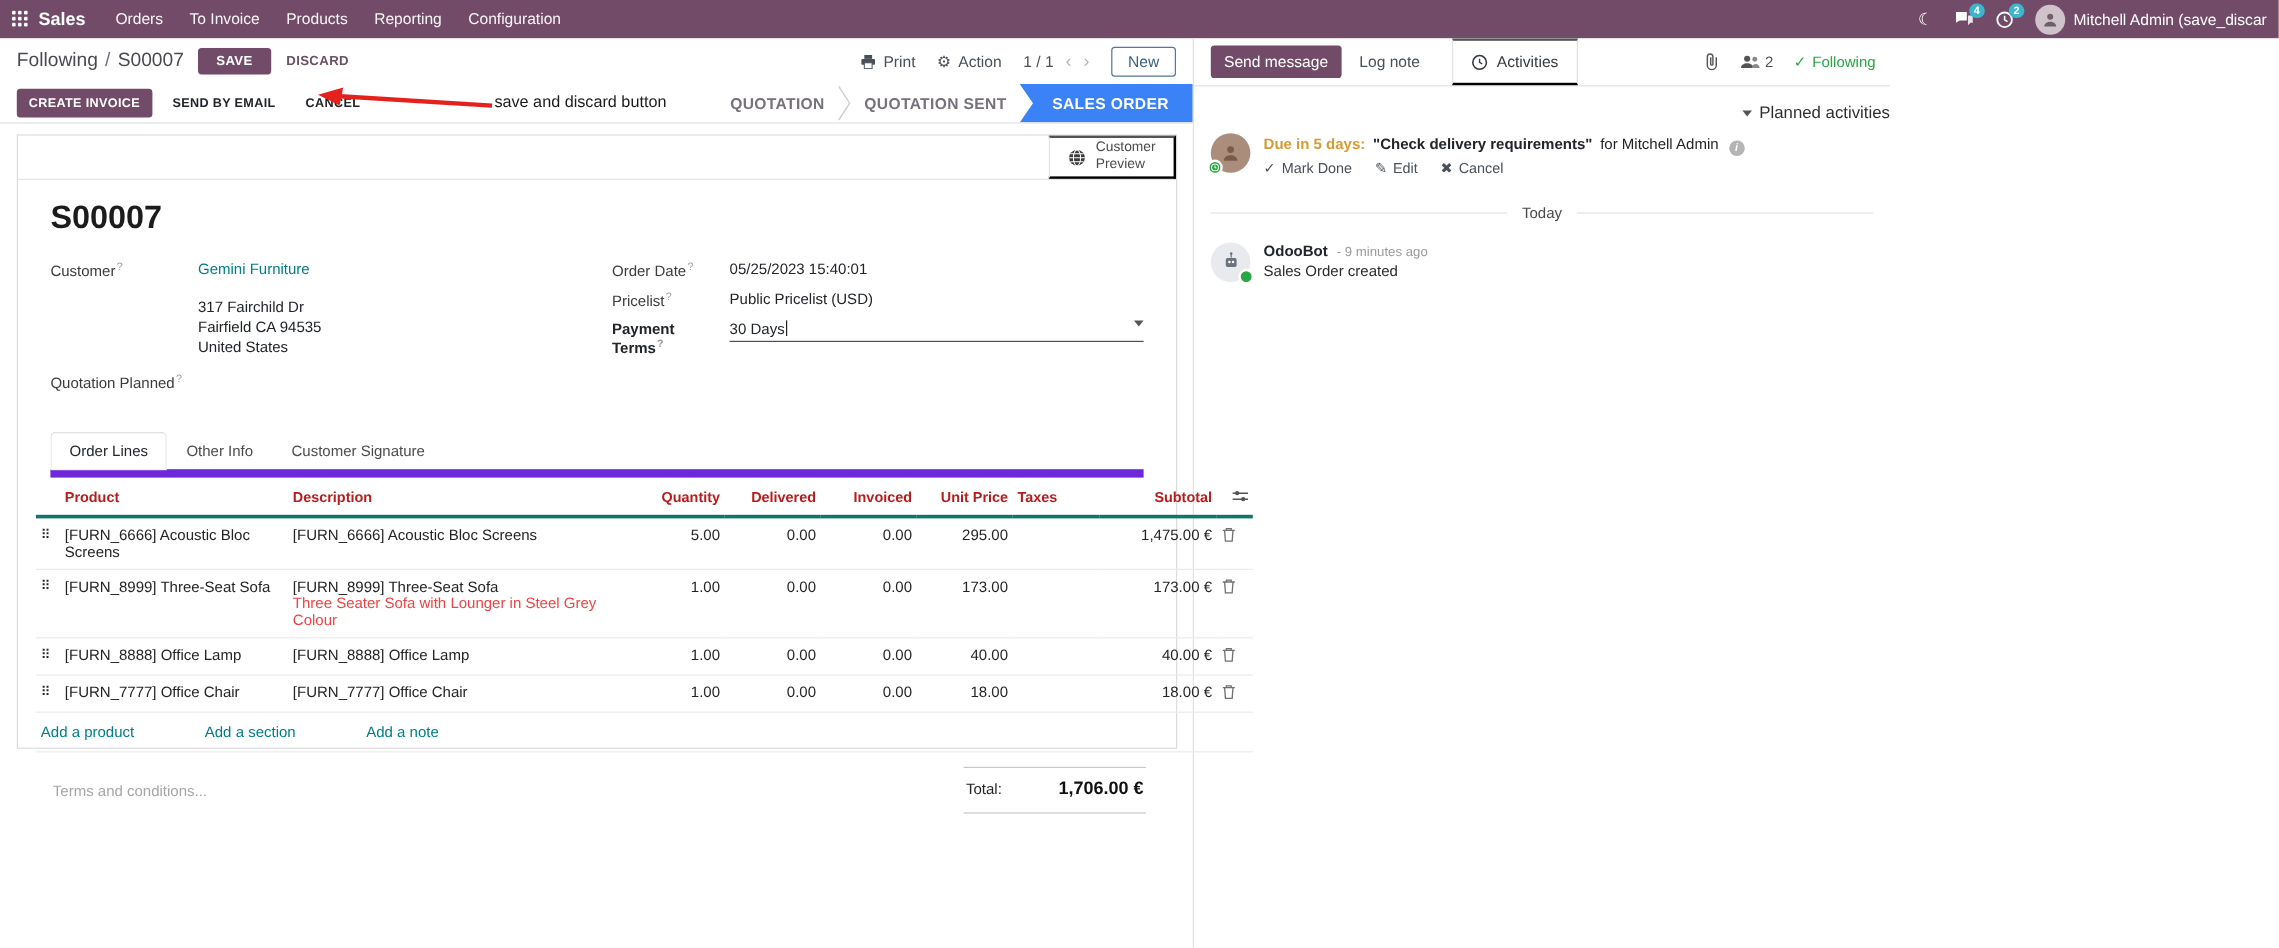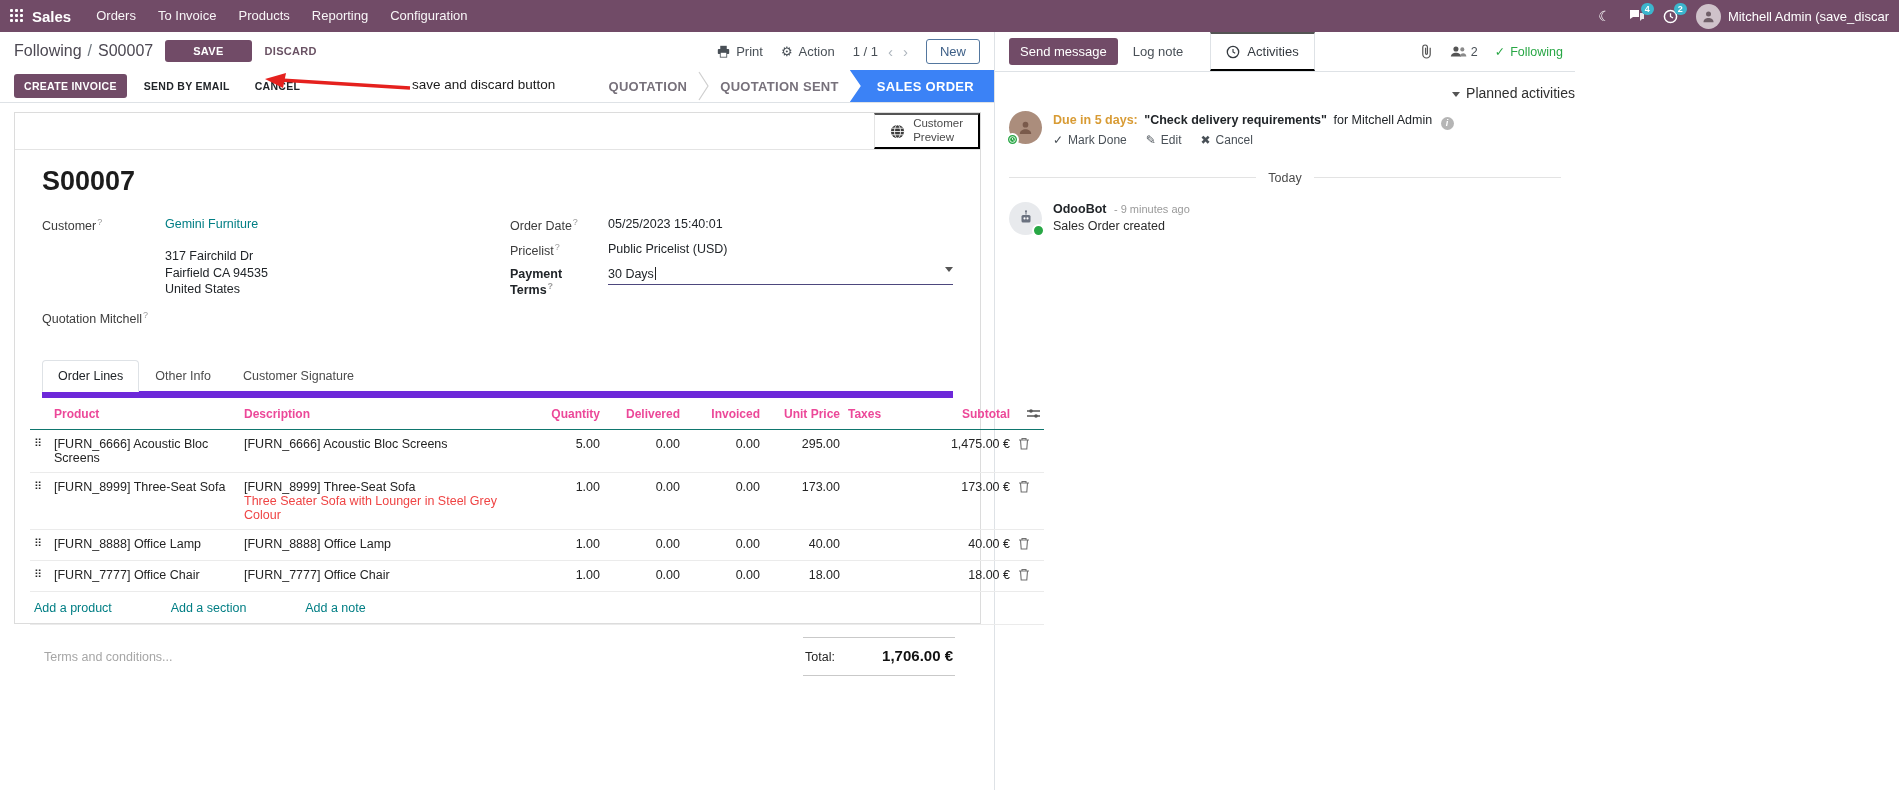--- a/index.html
+++ b/index.html
@@ -21,21 +21,21 @@
 
   
   .main-wrap { display:flex; height:758px; }
   .left { width:995px; border-right:1px solid #dee2e6; position:relative; background:#fff; }
   .chatter { flex:1; background:#fff; }
 
   
   .control-row { height:38px; display:flex; align-items:center; padding:0 14px; position:relative; }
   .breadcrumb { font-size:16px; color:#4c4852; }
   .breadcrumb .sep { margin:0 6px; color:#6c757d; }
-  .save-btn { background:#714B67; color:#fff; font-size:11px; font-weight:bold; letter-spacing:.3px; padding:5px 28px; border:none; border-radius:3px; margin-left:12px; }
+  .save-btn { background:#714B67; color:#fff; font-size:11px; font-weight:bold; letter-spacing:.3px; padding:5px 15px; border:none; border-radius:3px; margin-left:12px; }
   .discard-btn { background:none; border:none; color:#6a5264; font-size:11px; font-weight:bold; letter-spacing:.3px; padding:5px 9px; margin-left:4px; }
   .control-right { margin-left:auto; display:flex; align-items:center; gap:18px; color:#495057; font-size:13px; }
   .cp-btn { display:flex; align-items:center; gap:6px; background:none; border:none; color:#495057; font-size:13px; }
   .pager { display:flex; align-items:center; gap:10px; }
   .pager .chevbtn { color:#adb5bd; font-size:15px; background:none; border:none; }
   .new-btn { border:1px solid #53779f; color:#3d5f87; background:#fff; font-size:13px; padding:4px 13px; border-radius:3px; }
 
   
   .anno-arrow { position:absolute; left:264px; top:40px; }
   .anno-text { position:absolute; left:412px; top:45px; font-size:13.5px; color:#1b1b1b; }
@@ -72,21 +72,21 @@
   .caret-bar { display:inline-block; width:1px; height:13px; background:#222; margin-left:1px; }
   .dd-caret { margin-left:auto; width:0; height:0; border-left:4px solid transparent; border-right:4px solid transparent; border-top:5px solid #555; }
 
   
   .tabs { display:flex; margin:25px 27px 0 27px; border-bottom:7px solid #6d28d9; }
   .tab { padding:8px 15px; font-size:12.5px; color:#4c4c4c; background:none; border:1px solid transparent; margin-bottom:-1px; }
   .tab.active { background:#fff; border-color:#dee2e6 #dee2e6 #fff #dee2e6; border-top-left-radius:4px; border-top-right-radius:4px; color:#212529; }
 
   
   table.lines { width:937px; margin:0 15px; border-collapse:collapse; font-size:12.5px; table-layout:fixed; }
-  .lines th { text-align:left; font-weight:bold; color:#ec4899; font-size:12px; padding:9px 4px 7px 4px; border-bottom:1px solid #0f766e; }
+  .lines th { text-align:left; font-weight:bold; color:#b91c1c; font-size:12px; padding:9px 4px 7px 4px; border-bottom:3px solid #0f766e; }
   .lines td { padding:7px 4px; border-bottom:1px solid #ebebeb; color:#242424; vertical-align:top; }
   .lines .num { text-align:right; }
   .col-handle { width:20px; } .col-product { width:190px; } .col-desc { width:300px; }
   .col-qty { width:64px; } .col-del { width:80px; } .col-inv { width:80px; }
   .col-price { width:80px; } .col-tax { width:72px; } .col-sub { width:98px; } .col-trash { width:30px; }
   .handle { color:#c0c0c0; font-size:11px; cursor:grab; }
   .accent { color:#017e84; }
   .desc2 { color:#ef4444; }
   .trash-btn { background:none; border:none; padding:0; }
   .links-row td { border-bottom:1px solid #ebebeb; padding:9px 4px; }
@@ -266,21 +266,21 @@
             <span class="fvalue">
               <a class="link cursor-p">Gemini Furniture</a>
               <div class="address">
                 <div>317 Fairchild Dr</div>
                 <div>Fairfield CA 94535</div>
                 <div>United States</div>
               </div>
             </span>
           </div>
           <div class="field-row qt-row">
-            <span class="flabel"><span>Quotation Mitchell</span><sup class="help">?</sup></span>
+            <span class="flabel"><span>Quotation Planned</span><sup class="help">?</sup></span>
             <span class="fvalue cursor-p"></span>
           </div>
         </div>
 
         <div class="col-right">
           <div class="field-row">
             <span class="flabel"><span>Order Date</span><sup class="help">?</sup></span>
             <span class="fvalue cursor-p">05/25/2023 15:40:01</span>
           </div>
           <div class="field-row">

